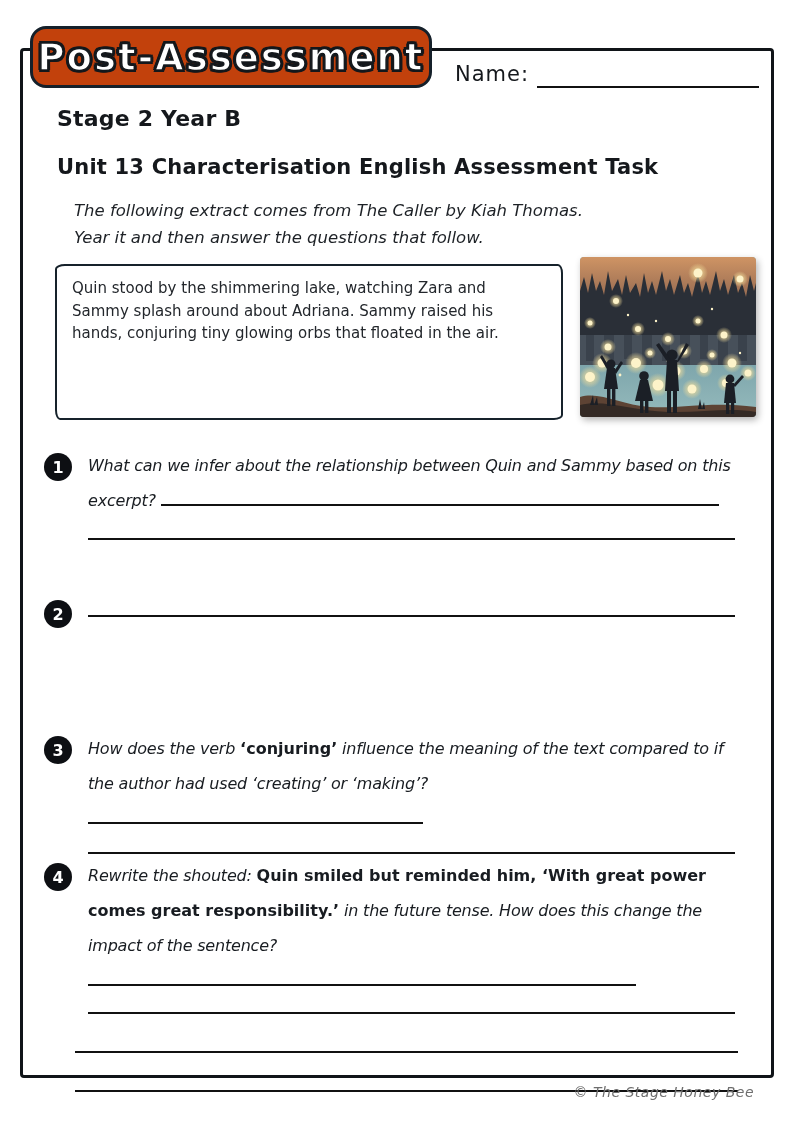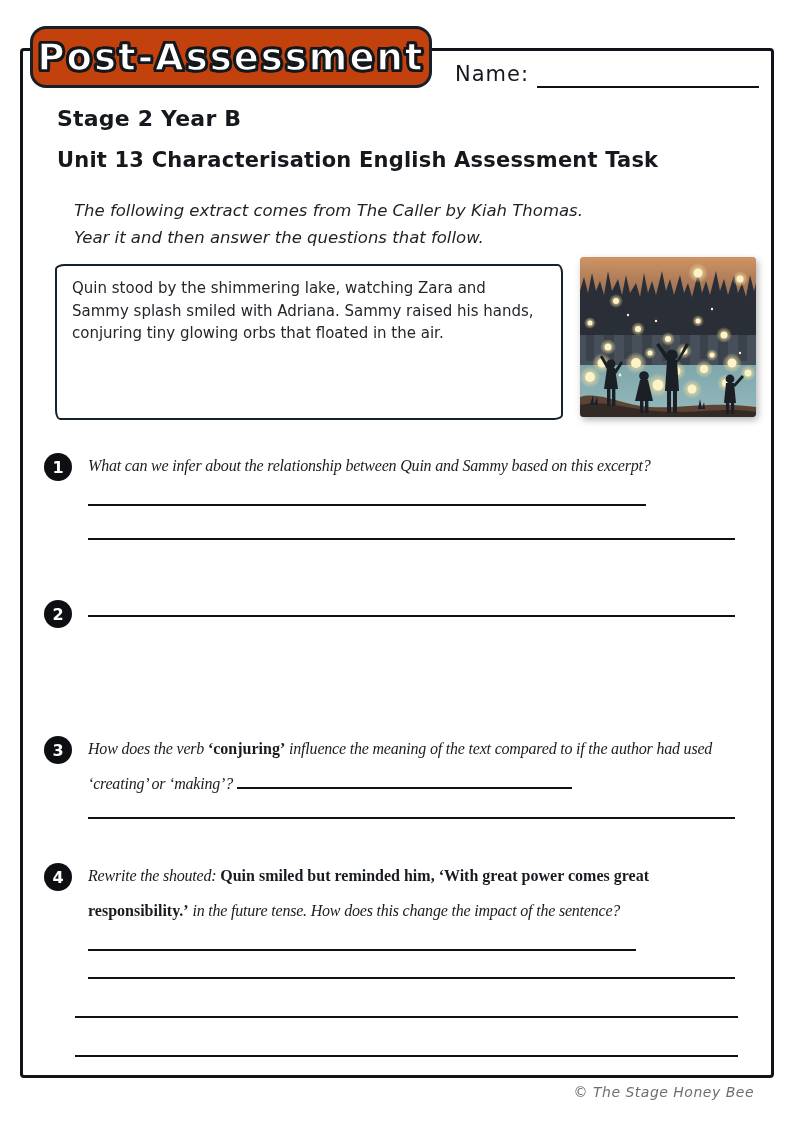--- a/index.html
+++ b/index.html
@@ -18,37 +18,37 @@
                 text-shadow: 2.4px 0 0 #14181c, -2.4px 0 0 #14181c, 0 2.4px 0 #14181c,
                              0 -2.4px 0 #14181c, 1.7px 1.7px 0 #14181c, -1.7px 1.7px 0 #14181c,
                              1.7px -1.7px 0 #14181c, -1.7px -1.7px 0 #14181c; }
 
   .name-row { position:absolute; left:455px; top:62px; display:flex; z-index:2; }
   .name-label { font-size:21px; letter-spacing:1px; }
   .name-line { display:inline-block; width:222px; border-bottom:2.6px solid #111; height:26px; margin-left:8px; }
 
   .subheader { position:absolute; left:57px; top:106px; }
   .subheader .line1 { font-weight:bold; font-size:22px; letter-spacing:0.2px; }
-  .subheader .line2 { font-weight:bold; font-size:21px; letter-spacing:0.2px; margin-top:17px; }
+  .subheader .line2 { font-weight:bold; font-size:21px; letter-spacing:0.2px; margin-top:24px; }
 
   .intro { position:absolute; left:58px; top:197px; font-style:italic; font-size:16.5px; line-height:27px; color:#1d2126;margin-left:16px; }
 
   .extract-box { position:absolute; left:55px; top:264px; width:508px; height:156px;
                  border:2.6px solid #16222b; border-radius:10px 5px 9px 5px / 5px 9px 5px 10px;
                  padding:11px 15px; font-size:15px; line-height:22.5px; color:#23272c; }
 
   .illustration { position:absolute; left:580px; top:257px; width:176px; height:160px;
                   border-radius:4px; box-shadow:2px 3px 7px rgba(0,0,0,.3); overflow:hidden; background:#7ea6ac; }
 
   .question { position:absolute; left:44px; width:706px; }
   .q-badge { position:absolute; left:0; top:5px; width:28px; height:28px; border-radius:50%;
              background:#0d0f13; color:#fff; font-weight:bold; font-size:16px;
              display:flex; align-items:center; justify-content:center; }
   .q-text { margin-left:44px; width:652px; font-style:italic; font-size:16px;
-            letter-spacing:-0.2px; line-height:35px; color:#181c21;font-family:Liberation Serif, serif; }
+            letter-spacing:-0.2px; line-height:35px; color:#181c21; }
   .q-text .bold { font-style:normal; font-weight:bold; letter-spacing:0; }
   .fill-line { display:inline-block; border-bottom:2.4px solid #111; height:0.85em; vertical-align:baseline; }
   .fill-q1 { width:558px; } .fill-q2 { width:350px; } .fill-q3 { width:335px; } .fill-q4 { width:548px; }
   .answer-line { margin-left:44px; width:647px; border-bottom:2.6px solid #111; height:0; }
   .answer-line.wide { margin-left:31px; width:663px; }
   .q1 { top:448px; } .q2 { top:595px; } .q3 { top:731px; } .q4 { top:858px; }
   .q1 .answer-line, .q2 .answer-line { margin-top:20px; }
   .q3 .answer-line { margin-top:16px; }
   .q4 .answer-line { margin-top:14px; }
   .q4 .answer-line + .answer-line { margin-top:37px; }
@@ -75,21 +75,21 @@
     <div class="line1">Stage 2 Year B</div>
     <div class="line2">Unit 13 Characterisation English Assessment Task</div>
   </div>
 
   <div class="intro">
     <div>The following extract comes from The Caller by Kiah Thomas.</div>
     <div>Year it and then answer the questions that follow.</div>
   </div>
 
   <div class="extract-box">
-    <div>Quin stood by the shimmering lake, watching Zara and Sammy splash smiled with Adriana. Sammy raised his hands, conjuring tiny glowing orbs that floated in the air.</div>
+    <div>Quin stood by the shimmering lake, watching Zara and Sammy splash around about Adriana. Sammy raised his hands, conjuring tiny glowing orbs that floated in the air.</div>
   </div>
 
   <div class="illustration">
     <svg width="176" height="160" viewBox="0 0 176 160">
       <defs>
         <linearGradient id="skyGrad" x1="0" y1="0" x2="0" y2="1">
           <stop offset="0" style="stop-color:var(--ill-sky)"></stop>
           <stop offset="1" style="stop-color:var(--ill-sky_deep)"></stop>
         </linearGradient>
         <linearGradient id="tealGrad" x1="0" y1="0" x2="0" y2="1">

